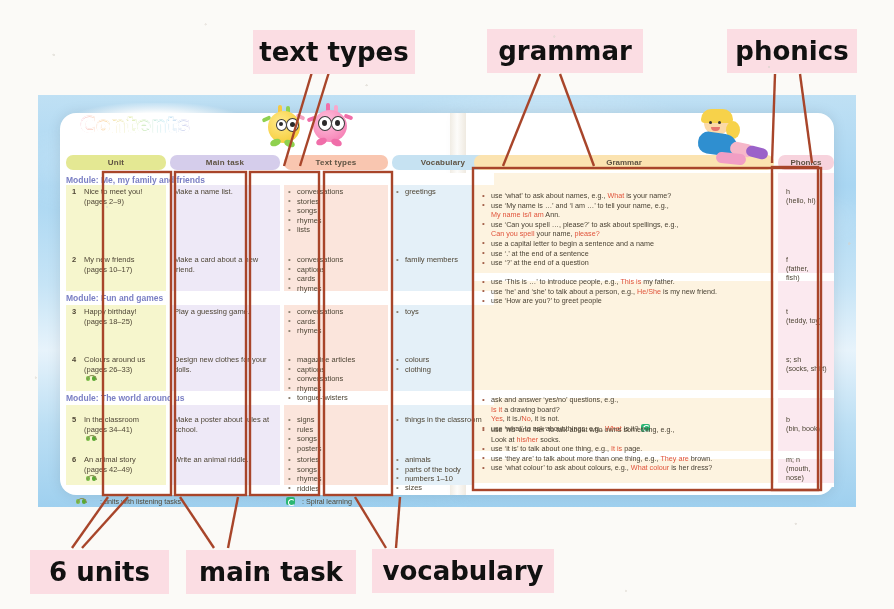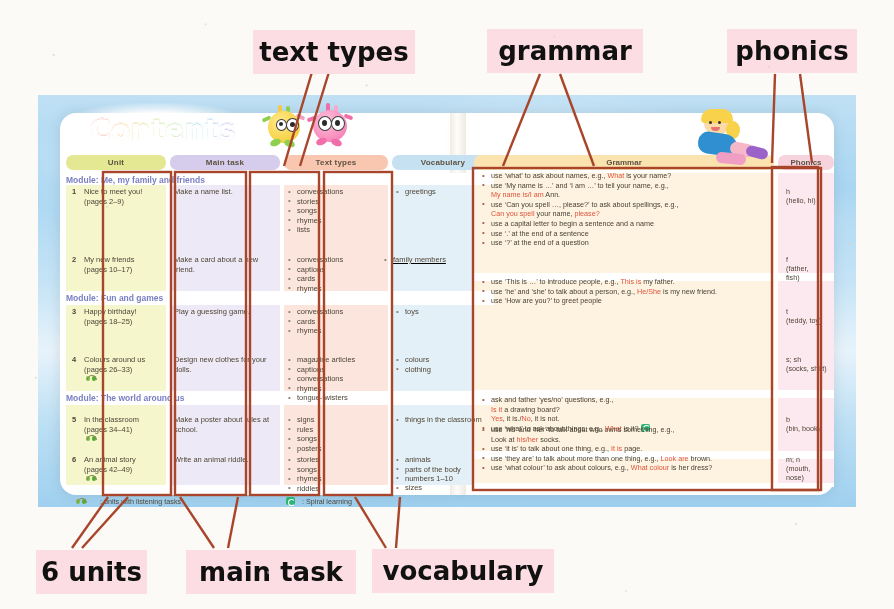--- a/index.html
+++ b/index.html
@@ -45,21 +45,21 @@
   .sheet{position:absolute;background:#fff;}
   #sheetL{left:22px;top:18px;width:400px;height:382px;border-radius:16px 4px 4px 16px;
     box-shadow:0 0 14px rgba(0,0,0,.10);}
   #sheetR{left:420px;top:18px;width:376px;height:382px;border-radius:4px 16px 16px 4px;
     box-shadow:0 0 14px rgba(0,0,0,.10);}
   #spine{position:absolute;left:412px;top:18px;width:16px;height:382px;
     background:linear-gradient(90deg,#f0ece4,#fdfcfa 45%,#efeae1);}
 
   
   #contents-title{
-    position:absolute;left:52px;top:18px;font-size:28px;font-weight:bold;
+    position:absolute;left:42px;top:18px;font-size:21px;font-weight:bold;
     font-family:"DejaVu Sans", sans-serif;letter-spacing:.5px;
     background:linear-gradient(90deg,#f5a0b8 0%,#f6c45f 26%,#b9df72 52%,#7fd0e8 76%,#b6a5de 100%);
     -webkit-background-clip:text;background-clip:text;color:transparent;
     -webkit-text-stroke:1px #ffffff;
     text-shadow:0 1px 0 #fff;
   }
   #contents-glow{position:absolute;left:28px;top:8px;width:180px;height:44px;border-radius:22px;
     background:radial-gradient(ellipse at center,#ffffffee 40%,#ffffff00 75%);}
 
   
@@ -141,21 +141,21 @@
 
   .girl{position:absolute;}
 
   
   .anno{position:absolute;background:#fbdde3;color:#111;
     font-family:"DejaVu Sans", sans-serif;font-weight:bold;
     display:flex;align-items:center;justify-content:center;z-index:40;}
   #an-tt{left:253px;top:30px;width:162px;height:44px;font-size:26px;}
   #an-gr{left:487px;top:29px;width:156px;height:44px;font-size:26px;}
   #an-ph{left:727px;top:29px;width:130px;height:44px;font-size:26px;}
-  #an-6u{left:36px;top:550px;width:111px;height:44px;font-size:26px;}
+  #an-6u{left:30px;top:550px;width:139px;height:44px;font-size:26px;}
   #an-mt{left:186px;top:550px;width:170px;height:44px;font-size:26px;}
   #an-vc{left:372px;top:549px;width:182px;height:44px;font-size:26px;}
 
   #anno-svg{position:absolute;inset:0;z-index:35;pointer-events:none;}
 </style>
 </head>
 <body>
 
 <div id="book">
   <div class="sky"></div>
@@ -209,21 +209,21 @@
       </ul>
       <div class="unum" style="left:34px;top:160px;">2</div>
       <div class="utitle" style="left:46px;top:160px;">My new friends<br>(pages 10–17)</div>
       <div class="maintask" style="left:136px;top:160px;">Make a card about a new friend.</div>
       <ul class="items" style="left:250px;top:160px;">
         <li>conversations</li>
         <li>captions</li>
         <li>cards</li>
         <li>rhymes</li>
       </ul>
-      <ul class="items" style="left:346px;top:160px;text-decoration:underline;">
+      <ul class="items" style="left:358px;top:160px;">
         <li>family members</li>
       </ul>
       <div class="unum" style="left:34px;top:212px;">3</div>
       <div class="utitle" style="left:46px;top:212px;">Happy birthday!<br>(pages 18–25)</div>
       <div class="maintask" style="left:136px;top:212px;">Play a guessing game.</div>
       <ul class="items" style="left:250px;top:212px;">
         <li>conversations</li>
         <li>cards</li>
         <li>rhymes</li>
       </ul>
@@ -270,48 +270,48 @@
       </ul>
       <ul class="items" style="left:358px;top:360px;">
         <li>animals</li>
         <li class="wrap">parts of the body</li>
         <li>numbers 1–10</li>
         <li>sizes</li>
       </ul>
     </div>
 
   <div id="gram-layer">
-      <div class="gblock" style="top:76px;">
+      <div class="gblock" style="top:96px;">
         <ul>
           <li><span>use ‘what’ to ask about names, e.g., </span><span class="r">What</span><span> is your name?</span></li>
           <li><span>use ‘My name is …’ and ‘I am …’ to tell your name, e.g.,</span><br><span class="r">My name is/I am</span><span> Ann.</span></li>
           <li><span>use ‘Can you spell …, please?’ to ask about spellings, e.g.,</span><br><span class="r">Can you spell</span><span> your name, </span><span class="r">please?</span></li>
           <li><span>use a capital letter to begin a sentence and a name</span></li>
           <li><span>use ‘.’ at the end of a sentence</span></li>
           <li><span>use ‘?’ at the end of a question</span></li>
         </ul>
       </div>
       <div class="gblock" style="top:182px;">
         <ul>
           <li><span>use ‘This is …’ to introduce people, e.g., </span><span class="r">This is</span><span> my father.</span></li>
           <li><span>use ‘he’ and ‘she’ to talk about a person, e.g., </span><span class="r">He/She</span><span> is my new friend.</span></li>
           <li><span>use ‘How are you?’ to greet people</span></li>
         </ul>
       </div>
       <div class="gblock" style="top:300px;">
         <ul>
-          <li><span>ask and father ‘yes/no’ questions, e.g.,</span><br><span class="r">Is it</span><span> a drawing board?</span><br><span class="r">Yes</span><span>, it is./</span><span class="r">No</span><span>, it is not.</span></li>
+          <li><span>ask and answer ‘yes/no’ questions, e.g.,</span><br><span class="r">Is it</span><span> a drawing board?</span><br><span class="r">Yes</span><span>, it is./</span><span class="r">No</span><span>, it is not.</span></li>
           <li><span>use ‘what’ to ask about things, e.g., </span><span class="r">What</span><span> is it?</span><span class="spiral"></span></li>
         </ul>
       </div>
       <div class="gblock" style="top:330px;">
         <ul>
           <li><span>use ‘his’ and ‘her’ to talk about who owns something, e.g.,</span><br><span>Look at </span><span class="r">his/her</span><span> socks.</span></li>
           <li><span>use ‘it is’ to talk about one thing, e.g., </span><span class="r">It is</span><span> page.</span></li>
-          <li><span>use ‘they are’ to talk about more than one thing, e.g., </span><span class="r">Look are</span><span> brown.</span></li>
+          <li><span>use ‘they are’ to talk about more than one thing, e.g., </span><span class="r">They are</span><span> brown.</span></li>
           <li><span>use ‘what colour’ to ask about colours, e.g., </span><span class="r">What colour</span><span> is her dress?</span></li>
         </ul>
       </div>
     </div>
 
   <div id="phon-layer">
       <div class="phon" style="top:92px;">h<br>(hello, hi)</div>
       <div class="phon" style="top:160px;">f<br>(father,<br>fish)</div>
       <div class="phon" style="top:212px;">t<br>(teddy, toy)</div>
       <div class="phon" style="top:260px;">s; sh<br>(socks, shirt)</div>

